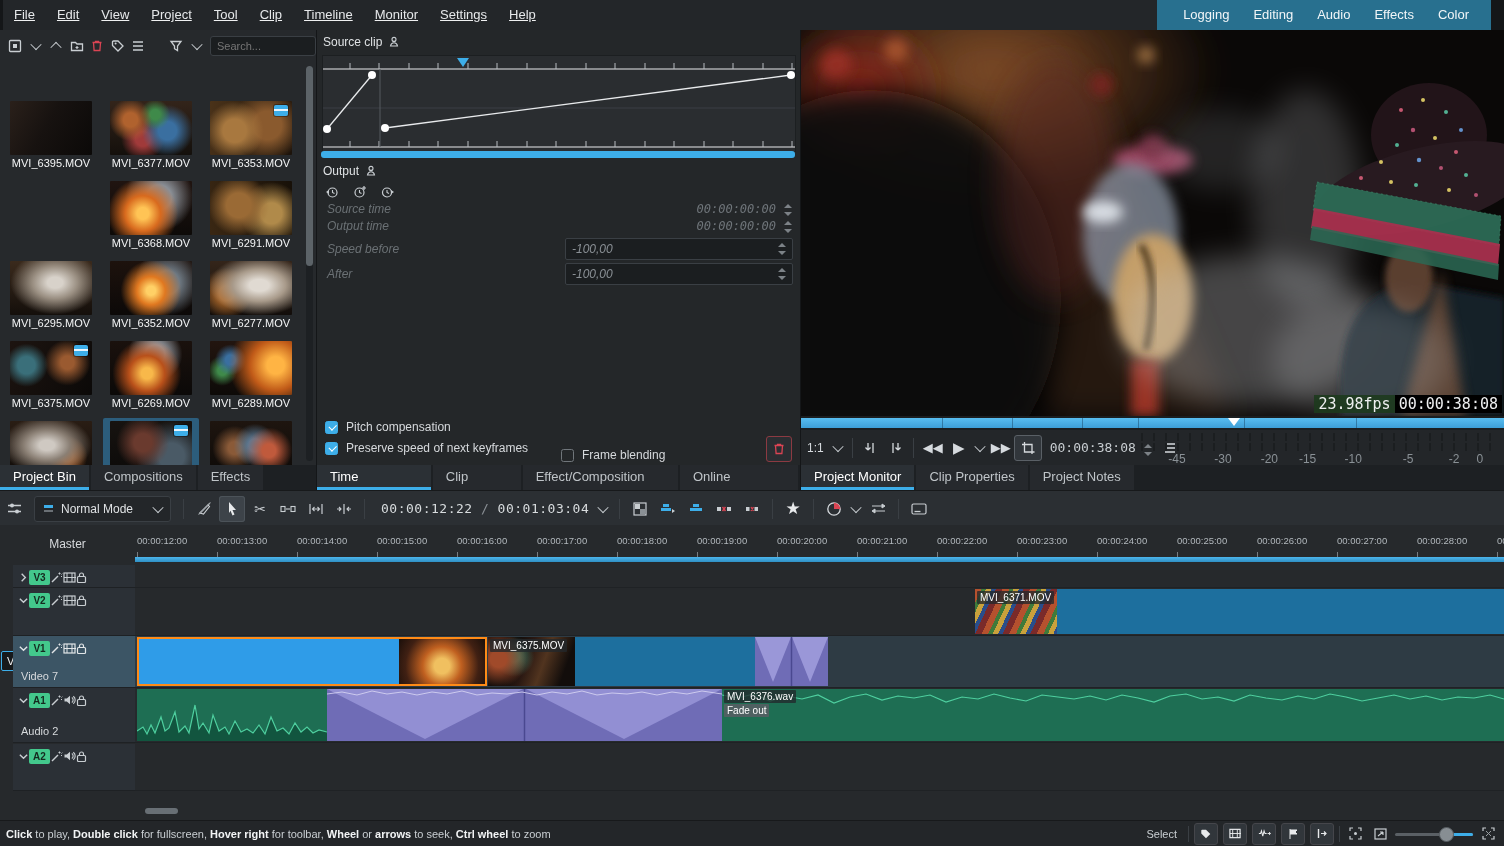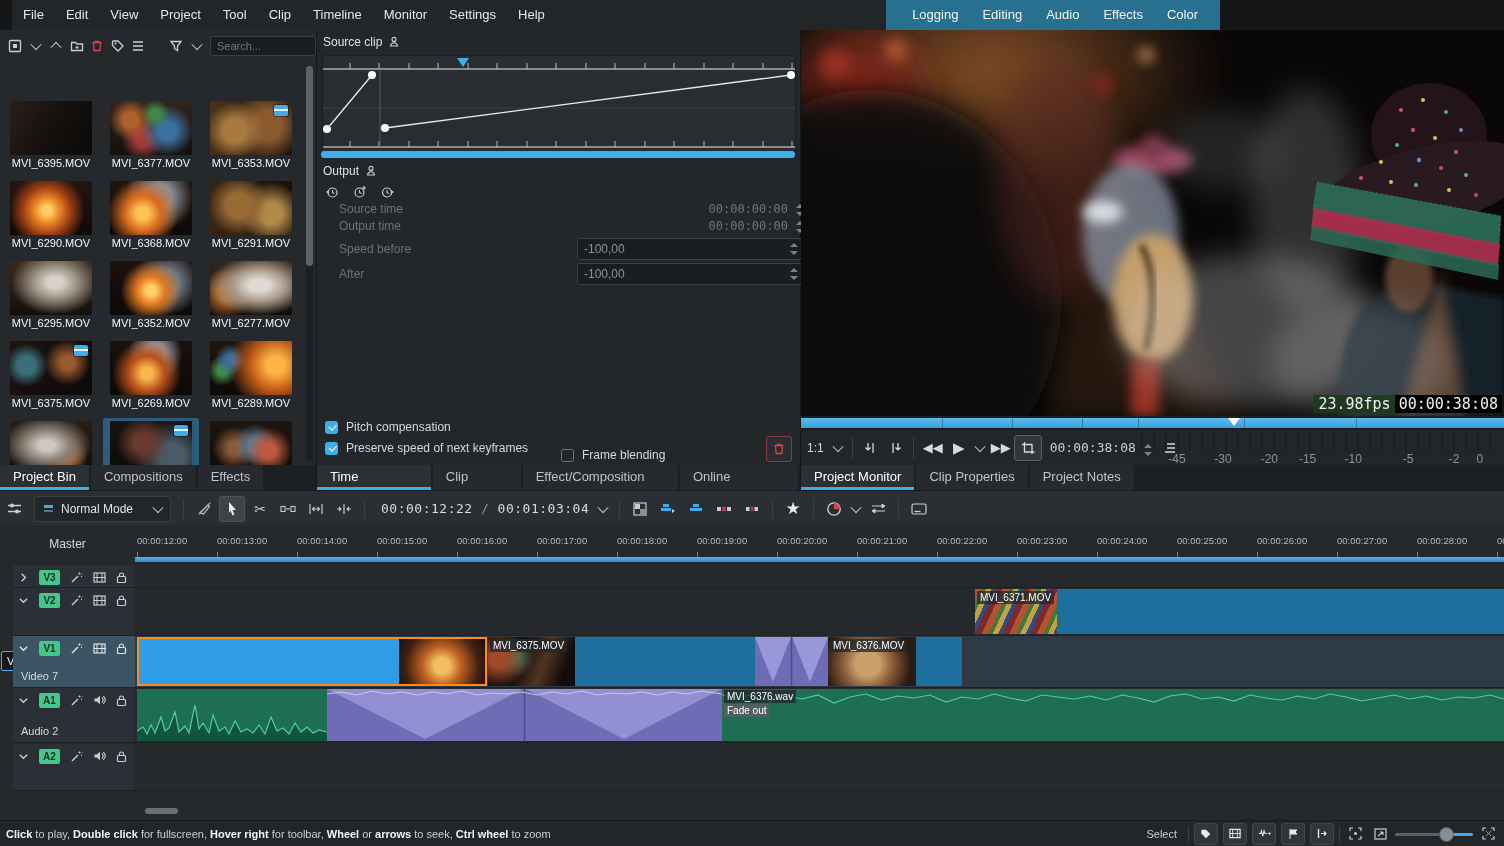--- a/index.html
+++ b/index.html
@@ -4,21 +4,21 @@
 <style>
   html,body{margin:0;padding:0;background:#141618;}
   body{width:1504px;height:846px;position:relative;overflow:hidden;
        font-family:"Liberation Sans","DejaVu Sans",sans-serif;color:#eff0f1;
        -webkit-font-smoothing:antialiased;}
   .mono{font-family:"DejaVu Sans Mono","Liberation Mono",monospace;}
   .abs{position:absolute;}
   svg{display:block;}
 
   
-  #menubar{position:absolute;left:12px;top:0;width:1208px;height:30px;background:#232629;border-bottom:1px solid #17191b;display:flex;align-items:center;}
+  #menubar{position:absolute;left:3px;top:0;width:1488px;height:30px;background:#232629;border-bottom:1px solid #17191b;display:flex;align-items:center;text-decoration:underline;}
   .menu-item{padding:0 11px;font-size:13px;color:#e6e8ea;line-height:30px;cursor:default;}
   #wsbar{position:absolute;right:0;top:0;height:30px;background:#28708f;display:flex;align-items:center;padding:0 10px 0 14px;}
   .ws-item{padding:0 12px;font-size:13px;color:#f2f6f8;line-height:30px;}
 
   
   .panel{position:absolute;top:30px;height:435px;background:#26292c;}
   .tabbar{position:absolute;top:465px;height:25px;background:#1d2023;display:flex;align-items:stretch;}
   .tab{padding:0 13px;font-size:13px;line-height:23px;color:#bfc4c8;background:#26292d;margin-right:2px;border-bottom:3px solid transparent;}
   .tab.active{color:#ffffff;border-bottom:3px solid #3daee9;background:#2b3035;}
 
@@ -51,21 +51,21 @@
   .th-smoke3{background:radial-gradient(ellipse at 45% 45%,#cfc9c2 0 12%,#8a7f74 36%,transparent 70%),radial-gradient(circle at 70% 65%,#b0622a 0 8%,transparent 30%),linear-gradient(#2a1d14,#100c09);}
   .th-people{background:radial-gradient(circle at 72% 55%,#c05a3c 0 10%,transparent 35%),radial-gradient(circle at 55% 45%,#5a7a96 0 12%,transparent 40%),radial-gradient(circle at 30% 50%,#8a5a38 0 10%,transparent 35%),linear-gradient(#1e150f,#0d0a08);}
   #binscroll{position:absolute;right:3px;top:36px;width:7px;height:395px;background:#1d2023;border-radius:4px;}
   #binscroll .hndl{position:absolute;left:0;top:0;width:7px;height:200px;background:#5c6368;border-radius:4px;}
 
   
   #remappanel{left:317px;width:483px;border-right:1px solid #141618;background:#242729;}
   .sec-hdr{font-size:12px;color:#dfe2e4;display:flex;align-items:center;gap:6px;}
   #curve{position:absolute;left:5px;top:25px;width:472px;height:95px;background:#2a2d30;border:1px solid #1c1f21;}
   #zoombar{position:absolute;left:4px;top:121px;width:474px;height:7px;border-radius:3px;background:#3daee9;}
-  .fieldrow{position:absolute;left:16px;width:483px;height:16px;font-size:12px;}
+  .fieldrow{position:absolute;left:4px;width:483px;height:16px;font-size:12px;font-style:italic;}
   .fieldrow .lbl{position:absolute;left:6px;color:#6b7control175;color:#6b7175;}
   .fieldrow .val{position:absolute;right:28px;color:#6f757a;font-size:12px;}
   .spin{position:absolute;right:10px;top:2px;width:10px;height:12px;}
   .spin i{position:absolute;left:0;width:0;height:0;border-left:4px solid transparent;border-right:4px solid transparent;}
   .spin .up{top:0;border-bottom:4px solid #7c8287;}
   .spin .dn{bottom:0;border-top:4px solid #7c8287;}
   .inputbox{position:absolute;left:244px;width:226px;height:20px;background:#1b1e20;border:1px solid #3a3f44;border-radius:2px;}
   .inputbox .val{position:absolute;left:6px;top:3px;font-size:12px;color:#8a9095;}
   .cbrow{position:absolute;display:flex;align-items:center;gap:8px;}
   .cb{width:13px;height:13px;border-radius:2.5px;border:1px solid #70767b;box-sizing:border-box;position:relative;background:transparent;}
@@ -109,21 +109,21 @@
   #ruler{position:absolute;left:135px;top:8px;right:0;height:24px;}
   .rlabel{position:absolute;top:2px;font-size:9.5px;color:#b2b8bd;white-space:nowrap;}
   #rticks{position:absolute;left:0;bottom:0;right:0;height:9px;
     background:repeating-linear-gradient(to right,#5d6playa368 0 1px,transparent 1px 20px);}
   #rticks2{position:absolute;left:0;bottom:0;right:0;height:5px;
     background:repeating-linear-gradient(to right,#777d82 0 1px,transparent 1px 80px);}
   #blueline{position:absolute;left:135px;top:32px;right:0;height:5px;background:linear-gradient(#4cb5ec,#2f8fc4);}
   #headcol{position:absolute;left:0;top:40px;width:135px;bottom:0;background:#26292c;}
   .thead{position:absolute;left:13px;right:0;background:#2b3036;border-bottom:1px solid #1e2124;}
   .thead.active{background:#3c5565;}
-  .thead .hrow{display:flex;align-items:center;gap:10px;padding:3px 0 0 5px;height:18px;}
+  .thead .hrow{display:flex;align-items:center;padding:3px 0 0 5px;height:18px;}
   .tbadge{min-width:17px;height:15px;background:#43c88c;border-radius:2px;color:#15291f;font-size:10px;font-weight:bold;display:flex;align-items:center;justify-content:center;padding:0 2px;}
   .tname{position:absolute;left:8px;bottom:5px;font-size:11px;color:#d6d9dc;}
   #renameinput{position:absolute;left:1px;top:86px;width:118px;height:18px;background:#16191b;border:1px solid #3daee9;border-radius:2px;color:#eff0f1;font-size:11px;padding:0 5px;outline:none;}
   #a1strip{position:absolute;left:0;top:163px;width:13px;height:54px;background:#43c88c;}
   #leftgutter{position:absolute;left:0;top:40px;width:13px;bottom:0;background:#202427;}
   #tlcontent{position:absolute;left:135px;top:40px;right:0;bottom:0;text-align:center;}
   .trow{position:absolute;left:0;right:0;border-bottom:1px solid #1f2225;}
   .clip{position:absolute;box-sizing:border-box;overflow:hidden;}
   .cliplabel{position:absolute;left:2px;font-size:10px;line-height:13px;color:#fff;background:rgba(35,40,44,.78);padding:0 3px;white-space:nowrap;border-radius:1px;}
   #hscroll{position:absolute;left:145px;top:283px;width:33px;height:6px;border-radius:3px;background:#686f75;}
@@ -218,24 +218,20 @@
       </div>
       <div class="bin-item" style="left: 103px; top: 36px;">
         <div class="bin-thumb th-crowd"></div>
         <div class="bin-label">MVI_6377.MOV</div>
       </div>
       <div class="bin-item" style="left: 203px; top: 36px;">
         <div class="bin-thumb th-drums">
           <span class="proxy"></span>
         </div>
         <div class="bin-label">MVI_6353.MOV</div>
-      </div>
-      <div class="bin-item" style="left: 3px; top: 116px;">
-        <div class="bin-thumb th-fire"></div>
-        <div class="bin-label">MVI_6290.MOV</div>
       </div>
       <div class="bin-item" style="left: 103px; top: 116px;">
         <div class="bin-thumb th-fire2"></div>
         <div class="bin-label">MVI_6368.MOV</div>
       </div>
       <div class="bin-item" style="left: 203px; top: 116px;">
         <div class="bin-thumb th-drums2"></div>
         <div class="bin-label">MVI_6291.MOV</div>
       </div>
       <div class="bin-item" style="left: 3px; top: 196px;">
@@ -868,24 +864,20 @@
       <span class="cliplabel" style="top:2px;">MVI_6375.MOV</span>
     </div>
     <div class="clip" style="left:620px;top:72px;width:73px;height:49px;">
       <svg width="73" height="49" viewBox="0 0 73 49" preserveAspectRatio="none">
         <rect width="73" height="49" fill="#6f6cb6"></rect>
         <polygon points="0,0 36,0 18,45" fill="#9a97d8"></polygon>
         <polygon points="37,0 73,0 55,45" fill="#9a97d8"></polygon>
         <line x1="36.5" y1="0" x2="36.5" y2="49" stroke="#4a4890" stroke-width="1.5"></line>
       </svg>
     </div>
-    <div class="clip" style="left:693px;top:72px;width:134px;height:49px;background:#1d6f9e;">
-      <div style="position:absolute;left:0;top:0;width:88px;height:49px;background:radial-gradient(circle at 45% 55%,#caa06a 0 22%,#8a5c3a 45%,#2a1a12 78%);"></div>
-      <span class="cliplabel" style="top:2px;">MVI_6376.MOV</span>
-    </div>
 
     <div class="clip" style="left:2px;top:124px;width:190px;height:52px;">
       <svg width="190" height="52" viewBox="0 0 190 52" preserveAspectRatio="none">
         <rect width="190" height="52" fill="#1e6e53"></rect>
         <path d="M0,52 L0,42 L6,38 L10,45 L14,36 L18,44 L24,28 L28,42 L32,39 L38,23 L42,43 L48,37 L52,44 L58,16 L62,40 L66,34 L72,44 L76,26 L82,42 L88,38 L92,45 L98,32 L104,43 L110,40 L116,44 L122,36 L128,45 L134,28 L140,42 L146,39 L152,45 L158,34 L164,43 L170,38 L176,44 L182,41 L190,43 L190,52 Z" fill="#12553f"></path>
         <path d="M0,42 L6,38 L10,45 L14,36 L18,44 L24,28 L28,42 L32,39 L38,23 L42,43 L48,37 L52,44 L58,16 L62,40 L66,34 L72,44 L76,26 L82,42 L88,38 L92,45 L98,32 L104,43 L110,40 L116,44 L122,36 L128,45 L134,28 L140,42 L146,39 L152,45 L158,34 L164,43 L170,38 L176,44 L182,41 L190,43" fill="none" stroke="#4ecf9f" stroke-width="1.2"></path>
       </svg>
     </div>
     <div class="clip" style="left:192px;top:124px;width:395px;height:52px;">
       <svg width="395" height="52" viewBox="0 0 395 52" preserveAspectRatio="none">

